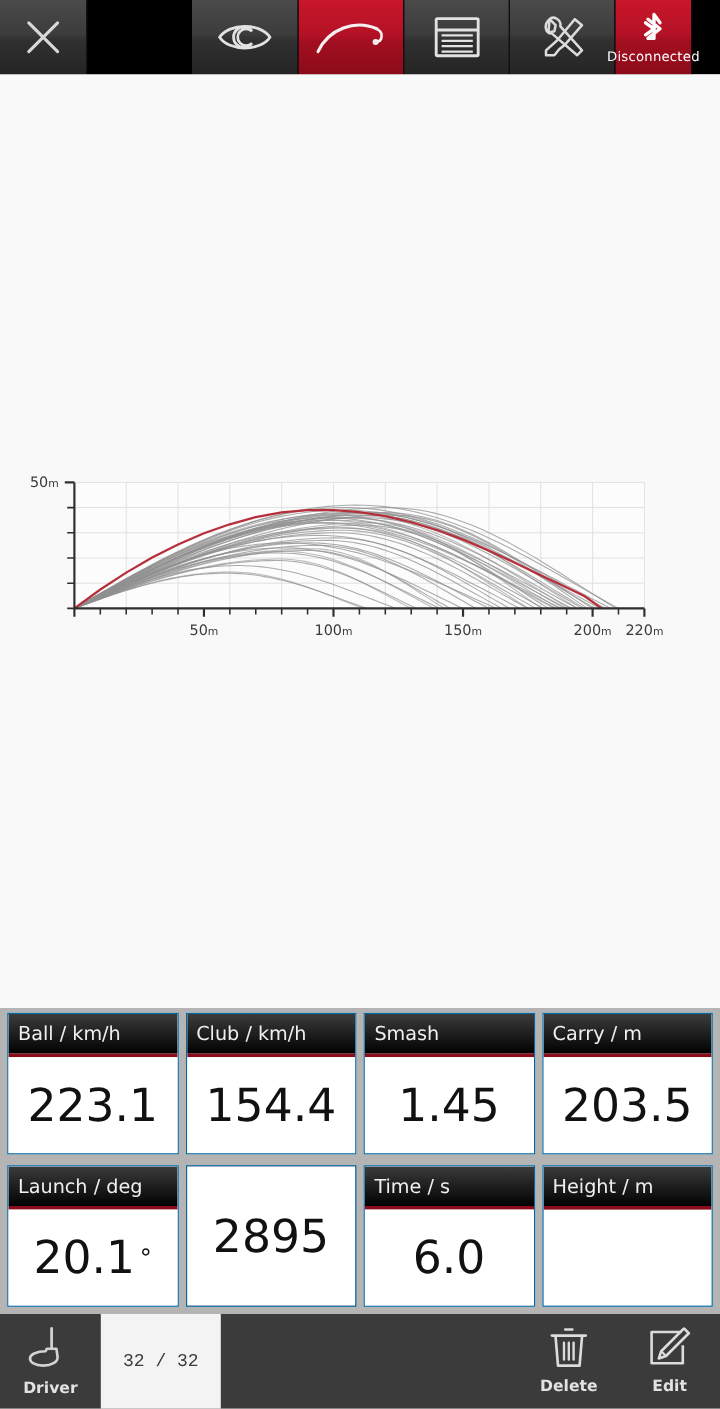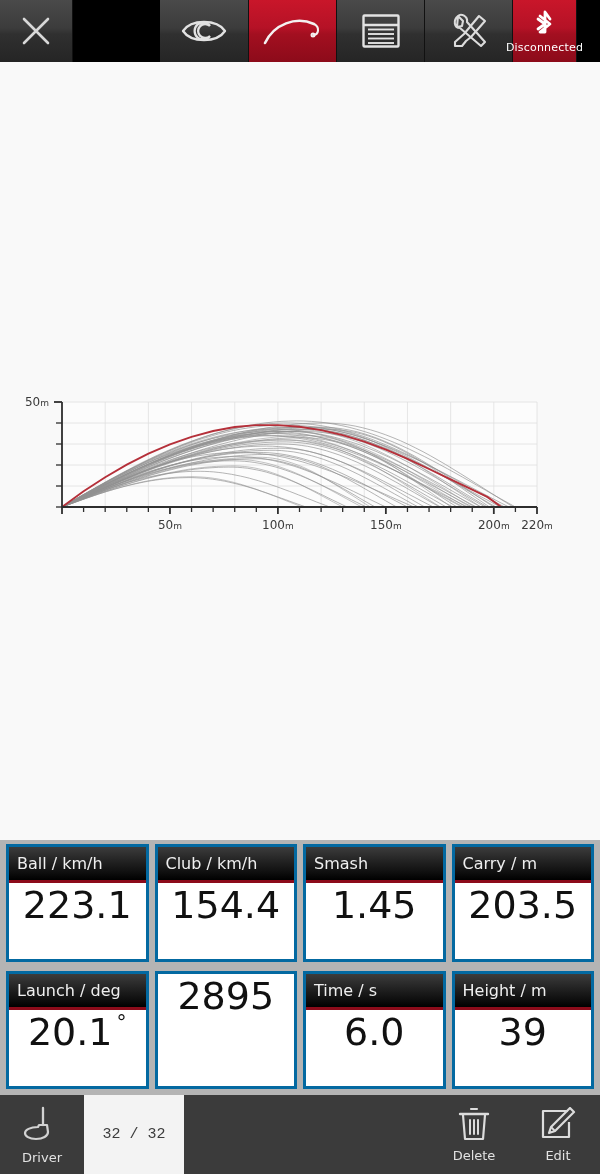--- a/index.html
+++ b/index.html
@@ -49,50 +49,50 @@
 
   
   #data-table {
     position:absolute; left:0; top:840px; width:600px; height:255px;
     background:#b4b4b4; padding:4px 3px;
   }
   .tbl-row { display:flex; height:118px; margin-bottom:9px; }
   .tbl-cell {
     flex:1; margin:0 3px; background:#fff;
     display:flex; flex-direction:column;
-    border:3px solid #0369a1; overflow:hidden;
+    border:1px solid #0369a1; overflow:hidden;
   }
   .cell-head {
     height:36px;
     background:linear-gradient(to bottom,#3c3c3c 0%,#242424 40%,#101010 75%,#000 100%);
     border-bottom:3px solid #8c0b1a;
     display:flex; align-items:center; padding-left:8px;
   }
   .cell-head span {
     font-family:"DejaVu Sans", sans-serif;
     font-size:16px; color:#efefef; white-space:nowrap;
   }
   .cell-val {
-    flex:1; display:flex; align-items:flex-start; justify-content:center;
+    flex:1; display:flex; align-items:center; justify-content:center;
     background:#fff;
   }
   .cell-val span {
     font-family:"DejaVu Sans", sans-serif;
     font-size:38px; color:#111; letter-spacing:0px; white-space:nowrap;
   }
   .cell-val span.deg { font-size:20px; vertical-align:top; margin-left:4px; }
 
   
   #bottom-bar {
     position:absolute; left:0; top:1095px; width:600px; height:79px;
     background:#3b3b3b; display:flex; align-items:stretch;
   }
   .bb-btn {
     width:84px; display:flex; flex-direction:column;
-    align-items:center; justify-content:center; gap:2px;
+    align-items:center; justify-content:center; gap:2px;font-weight:bold;
   }
   .bb-btn span {
     font-family:"DejaVu Sans", sans-serif;
     font-size:13px; color:#e2e2e2;
   }
   #shot-counter {
     width:100px; background:#f3f3f3;
     display:flex; align-items:center; justify-content:center;
   }
   #shot-counter span {
@@ -339,23 +339,20 @@
         <span>Time / s</span>
       </div>
       <div class="cell-val">
         <span>6.0</span>
       </div>
     </div>
     <div class="tbl-cell">
       <div class="cell-head">
         <span>Height / m</span>
       </div>
-      <div class="cell-val">
-        <span>39</span>
-      </div>
     </div>
   </div>
 </div>
 
 <div id="bottom-bar">
 
   <div class="bb-btn">
     <span>
       <svg width="42" height="40" viewBox="0 0 42 40">
         <path d="M22 3 L22 20" stroke="#d2d2d2" stroke-width="2.3" fill="none" stroke-linecap="round"></path>

